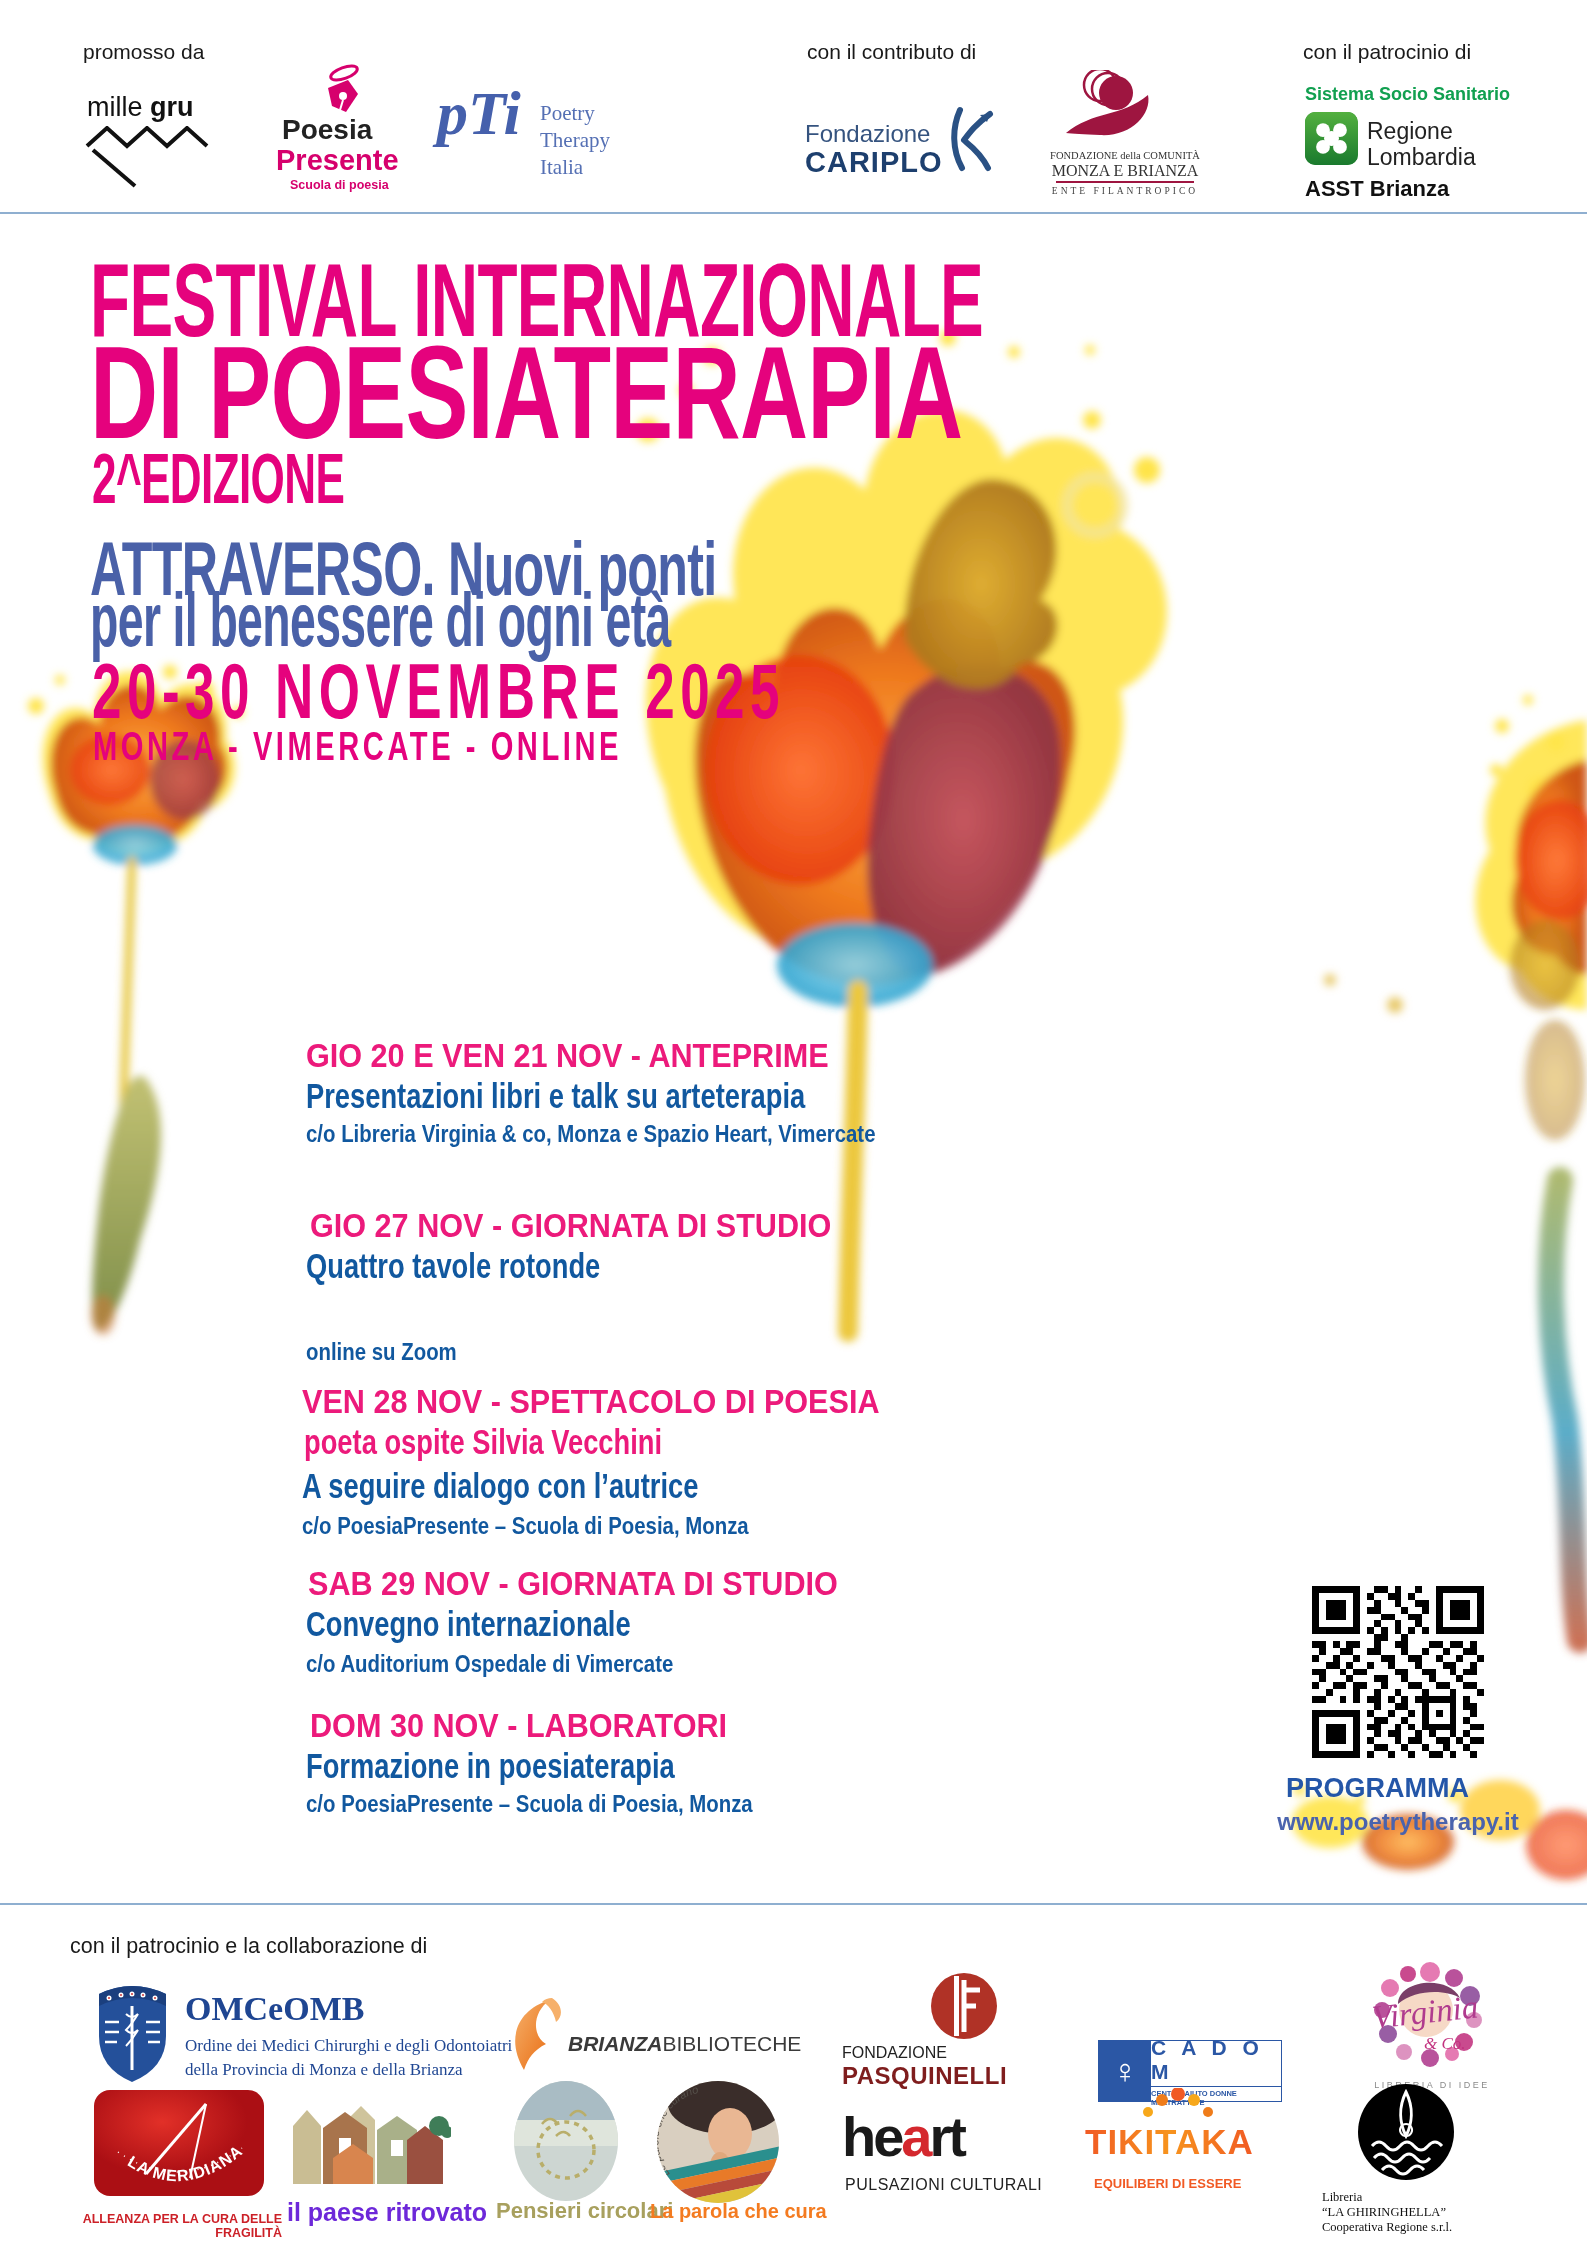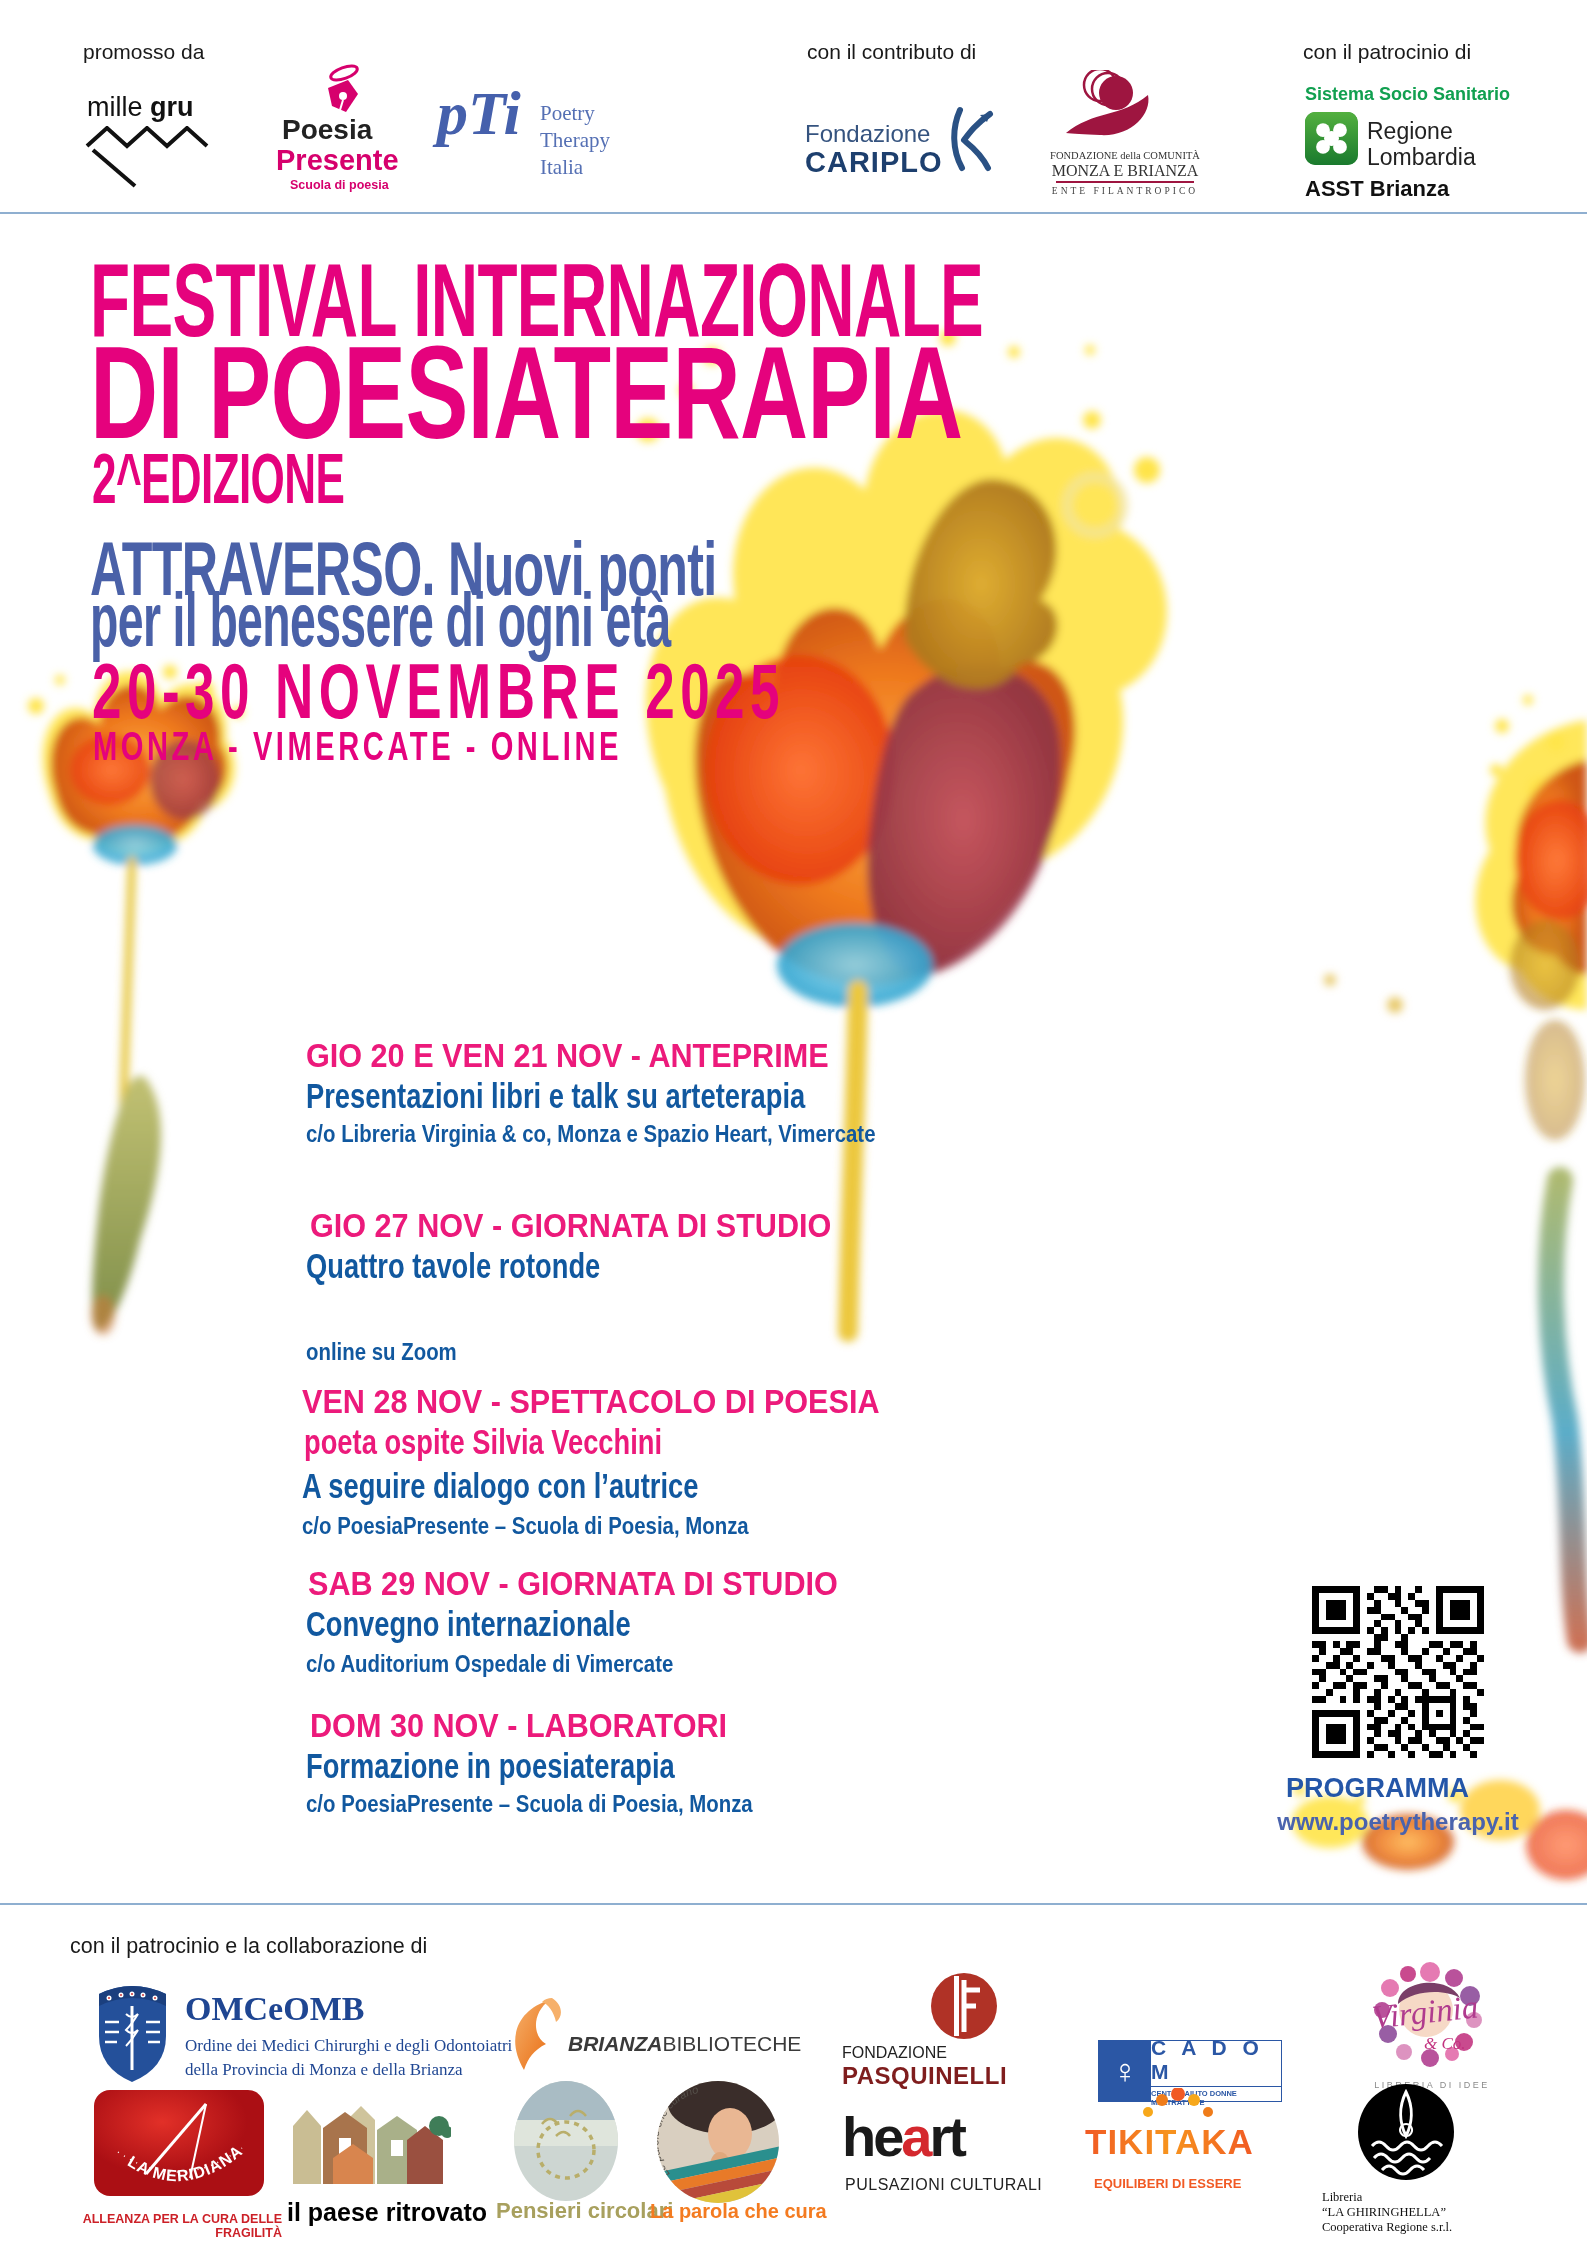--- a/index.html
+++ b/index.html
@@ -381,21 +381,21 @@
     <polygon points="58,24 72,10 86,24 86,88 58,88" fill="#cfc49c"></polygon>
     <polygon points="34,32 56,16 78,32 78,88 34,88" fill="#a8744c"></polygon>
     <rect x="50" y="42" width="12" height="18" fill="#fff"></rect>
     <polygon points="88,34 108,20 128,34 128,88 88,88" fill="#a9b089"></polygon>
     <rect x="102" y="44" width="12" height="16" fill="#fff"></rect>
     <polygon points="118,44 136,30 154,44 154,88 118,88" fill="#9a5040"></polygon>
     <circle cx="150" cy="30" r="10" fill="#3f7d58"></circle>
       <circle cx="158" cy="36" r="6" fill="#3f7d58"></circle>
     <polygon points="44,88 44,62 64,48 84,62 84,88" fill="#d8854e"></polygon>
   </svg>
-  <div class="abs" style="left:287px;top:2198px;z-index:2;font-size:25px;font-weight:bold;color:#000000">il paese ritrovato</div>
+  <div class="abs" style="left:287px;top:2198px;z-index:2;font-size:25px;font-weight:bold;color:#6d28d9">il paese ritrovato</div>
 
   <svg class="abs" style="left:512px;top:2080px;z-index:2" width="108" height="122" viewBox="0 0 108 122">
     <defs>
         <clipPath id="pcl">
           <ellipse cx="54" cy="61" rx="52" ry="60"></ellipse>
         </clipPath>
       </defs>
     <g clip-path="url(#pcl)">
       <rect width="108" height="122" fill="#cdd6d2"></rect>
       <rect width="108" height="40" fill="#a9bcc4"></rect>

